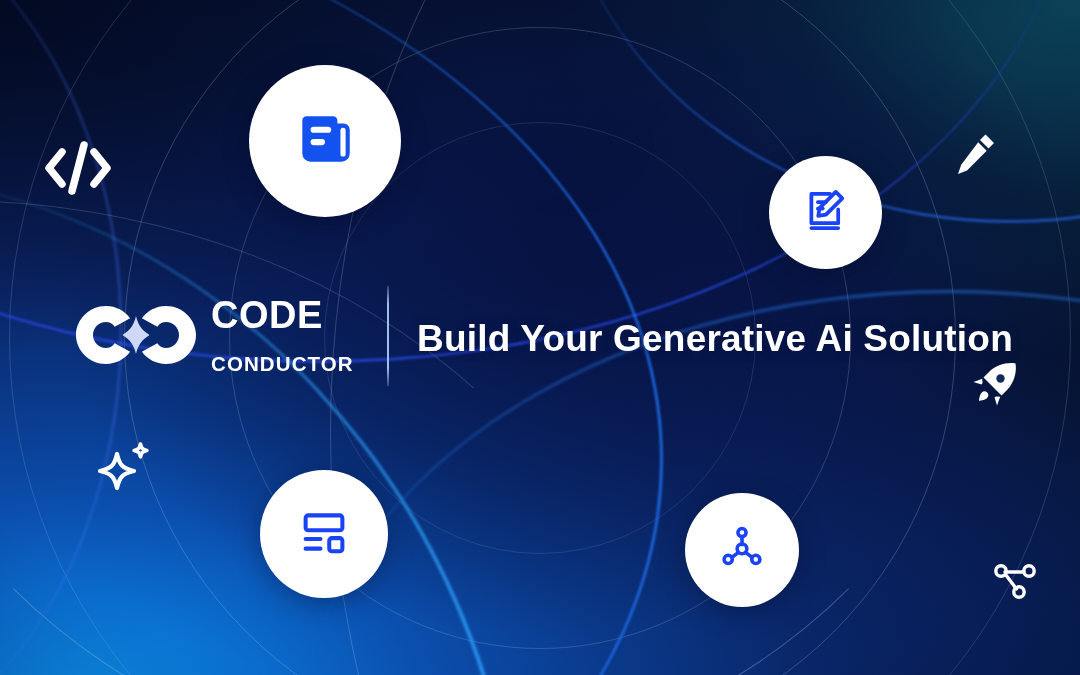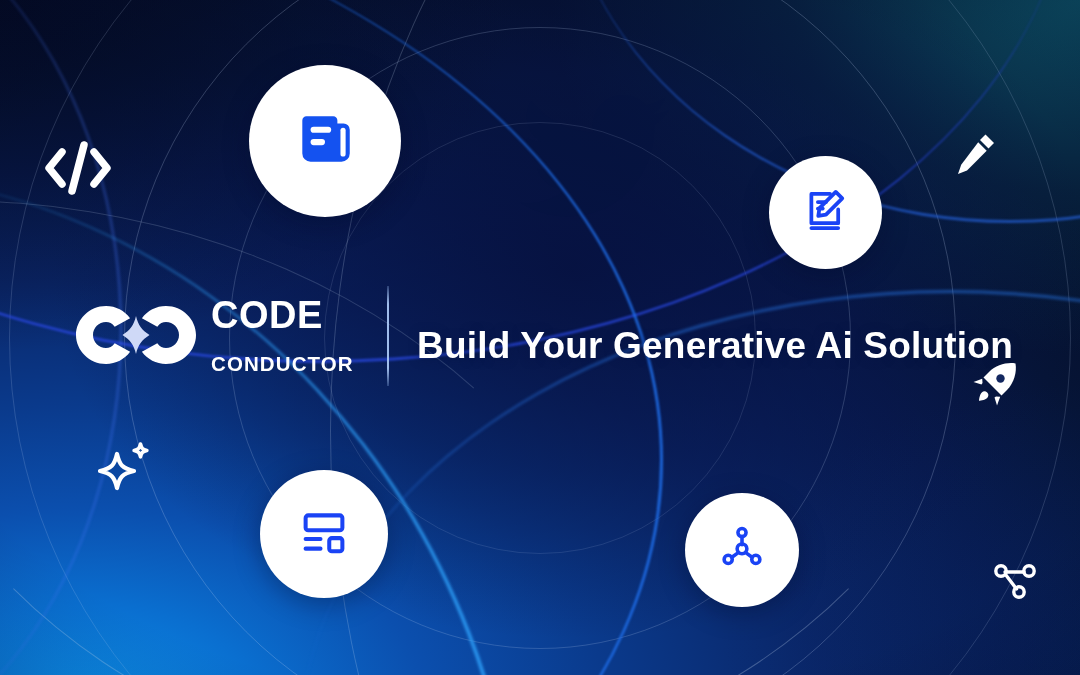--- a/index.html
+++ b/index.html
@@ -132,21 +132,21 @@
     margin-top:20px;
   }
 
   .divider{
     position:absolute;left:387px;top:286px;
     width:2px;height:100px;
     background:linear-gradient(180deg,rgba(150,185,240,.25) 0%, rgba(168,198,245,.95) 18%, rgba(168,198,245,.95) 82%, rgba(150,185,240,.25) 100%);
   }
 
   .headline{
-    position:absolute;left:417px;top:325px;
+    position:absolute;left:417px;top:318px;
     font-size:37px;font-weight:700;color:#ffffff;
     letter-spacing:.2px;white-space:nowrap;
     text-shadow:0 1px 10px rgba(5,20,70,.55);
   }
 
   
   .circle{
     position:absolute;border-radius:50%;
     background:#ffffff;
     display:flex;align-items:center;justify-content:center;

